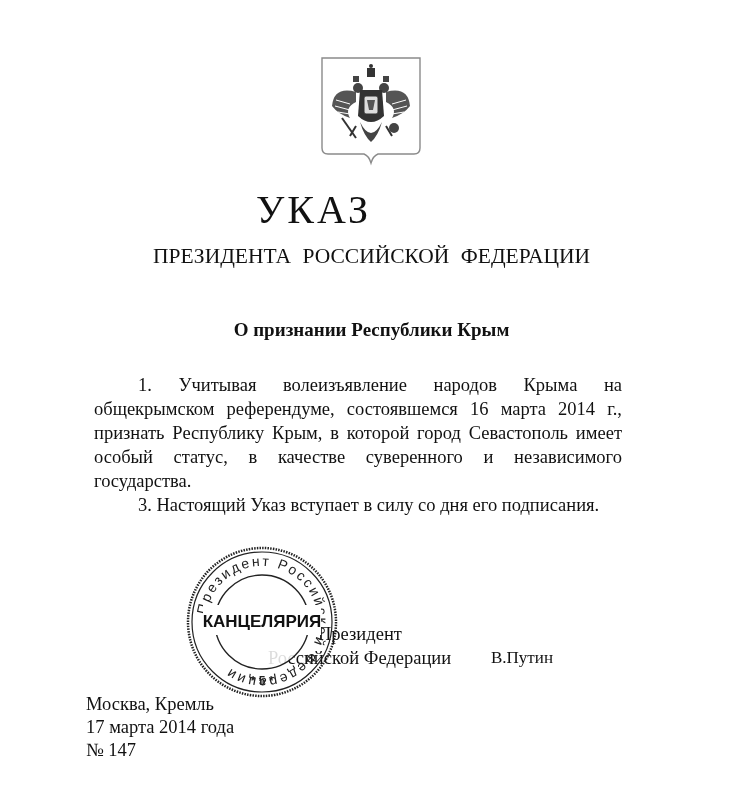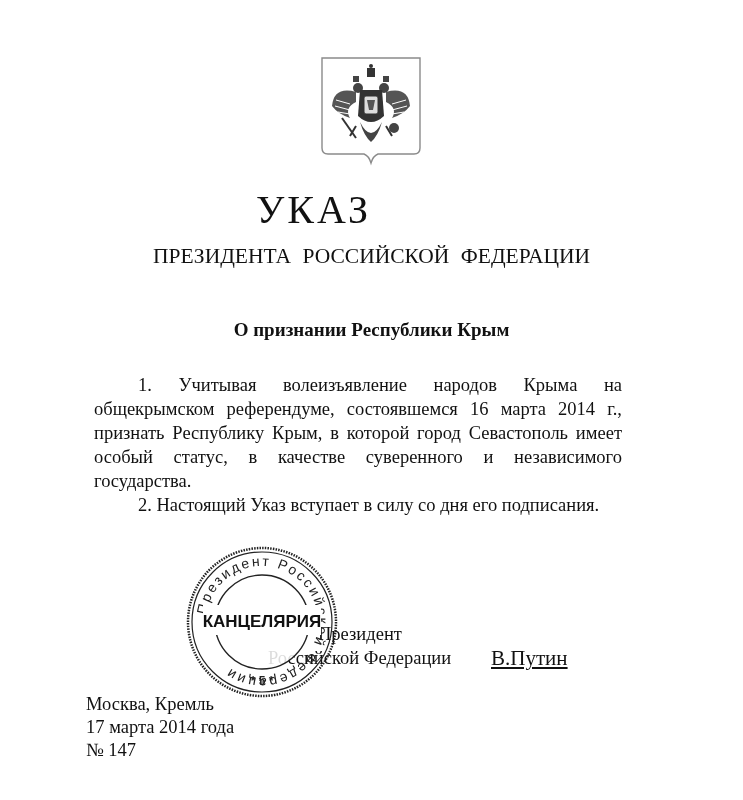--- a/index.html
+++ b/index.html
@@ -26,21 +26,21 @@
     position: absolute; left: 86px; width: 528px; top: 373px;
     font-size: 18.5px; line-height: 24px; text-align: justify; margin-left: 8px;
   }
   .para { margin: 0; text-indent: 44px; text-align: justify; text-align-last: left; }
   .para.p1 { text-align-last: left; }
   .sig-title {
     position: absolute; left: 268px; top: 622px; font-size: 18.5px; line-height: 24px;
   }
   .sig-title .l1 { display: block; padding-left: 50px; }
   .sig-name {
-    position: absolute; left: 491px; top: 646px; font-size: 21px; line-height: 24px; text-decoration: underline;
+    position: absolute; left: 491px; top: 646px; font-size: 17px; line-height: 24px;
   }
   .footer {
     position: absolute; left: 86px; top: 693px; font-size: 18.5px; line-height: 23px;
   }
   .footer div { white-space: nowrap; }
   .stamp {
     position: absolute; left: 185px; top: 545px; width: 154px; height: 154px;
   }
   .stamp svg text { font-family: "Liberation Sans", "DejaVu Sans", sans-serif; }
 </style>
@@ -75,21 +75,21 @@
     <path d="M36,70 L30,80 M66,70 L72,80" stroke="#333" stroke-width="2"></path>
   </svg>
 </div>
 
 <div class="title">УКАЗ</div>
 <div class="subtitle">ПРЕЗИДЕНТА РОССИЙСКОЙ ФЕДЕРАЦИИ</div>
 <div class="heading">О признании Республики Крым</div>
 
 <div class="body-text">
   <p class="para p1">1. Учитывая волеизъявление народов Крыма на общекрымском референдуме, состоявшемся 16 марта 2014 г., признать Республику Крым, в которой город Севастополь имеет особый статус, в качестве суверенного и независимого государства.</p>
-  <p class="para">2.  Настоящий Указ вступает в силу со дня его подписания.</p>
+  <p class="para">3.  Настоящий Указ вступает в силу со дня его подписания.</p>
 </div>
 
 <div class="sig-title">
   <span class="l1">Президент</span>
   <span>Российской Федерации</span>
 </div>
 <div class="sig-name">В.Путин</div>
 
 <div class="stamp">
   <svg width="154" height="154" viewBox="0 0 154 154">

